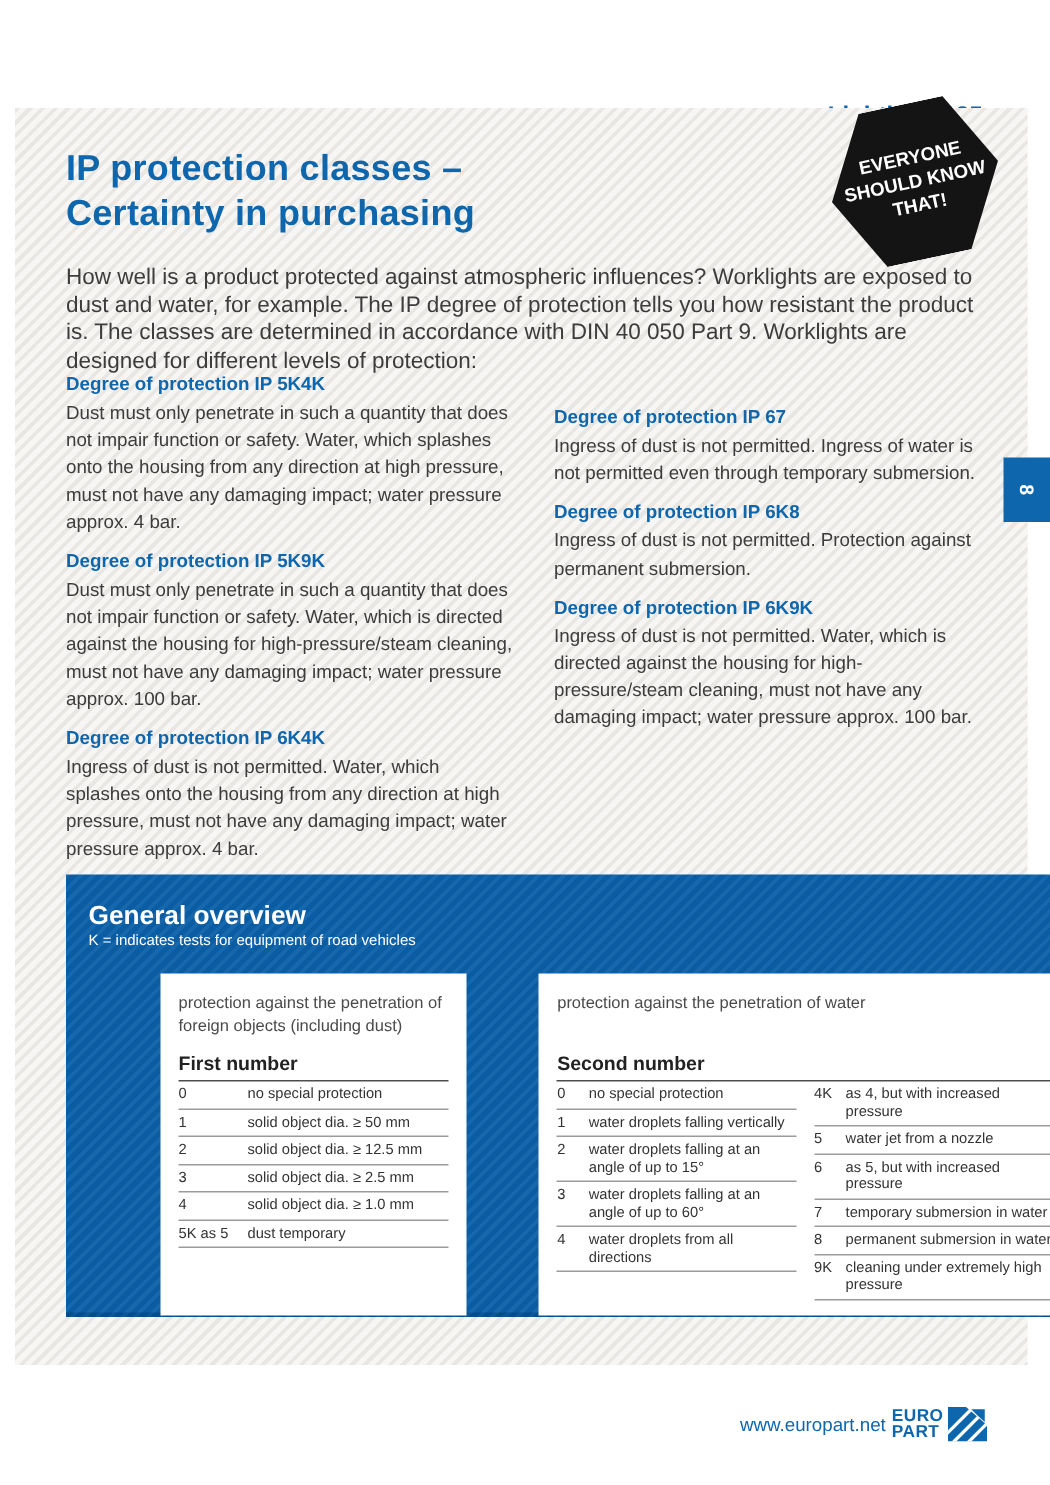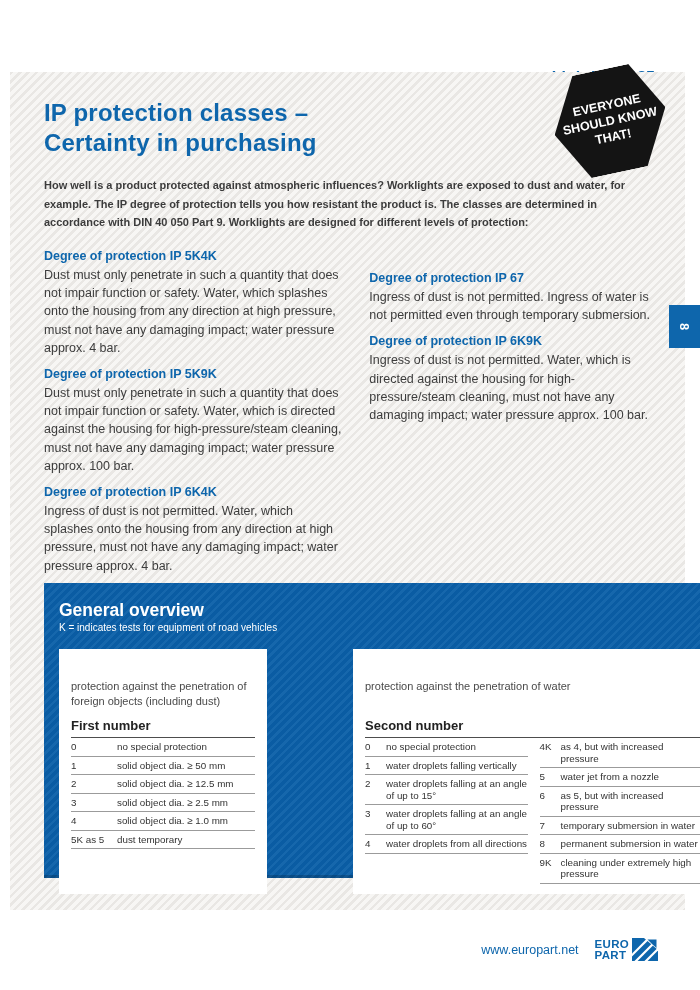--- a/index.html
+++ b/index.html
@@ -39,21 +39,21 @@
   }
   .badge span{color:#fff; font-weight:bold; font-size:12.5px; line-height:15px; white-space:nowrap;}
   
   .title{
     position:absolute; left:34px; top:26px;
     color:var(--brand-blue); font-weight:bold; font-size:24px; line-height:30px;
     letter-spacing:0.2px;
   }
   .intro{
     position:absolute; left:34px; top:104px; width:606px;
-    font-size:11px; font-weight:bold; line-height:18.5px; color:#3c3c3c;
+    font-size:15px; font-weight:normal; line-height:18.5px; color:#3c3c3c;
   }
   
   .columns{
     position:absolute; left:34px; top:176px; width:614px;
     display:flex; gap:25px;
   }
   .col-left{width:308px;}
   .col-right{width:296px;margin-top:22px;}
   .prot-block{margin-bottom:9px;}
   .prot-heading{color:var(--brand-blue); font-weight:bold; font-size:12.5px; line-height:17px; margin-bottom:1px;}
@@ -62,21 +62,21 @@
   .overview{
     position:absolute; left:34px; top:511px; width:684px; height:295px;
     background-color:var(--panel-blue);
     background-image:repeating-linear-gradient(135deg,rgba(255,255,255,0.05) 0 2.5px,rgba(0,0,0,0.03) 2.5px 6px);
     box-shadow:inset 0 -3px 0 rgba(0,0,0,0.18);
     padding:17px 14px 14px 15px;
   }
   .overview-title{color:#fff; font-weight:bold; font-size:17.5px; line-height:20px;}
   .overview-subtitle{color:#fff; font-size:10px; margin-top:2px;}
   .cards{display:flex; justify-content:space-between; margin-top:16px;}
-  .card{background:#fff; padding:30px 12px 10px 12px;}
+  .card{background:#fff; padding:13px 12px 10px 12px;margin-left:48px;}
   .card1{width:208px;}
   .card2{width:361px;}
   .card-caption{font-size:11px; line-height:14.5px; color:#4a4a4a; min-height:33px;}
   .table-title{
     font-size:13px; font-weight:bold; color:#222;
     padding-bottom:4px; border-bottom:1.5px solid #4d4d4d; margin-top:6px;
   }
   .trow{
     display:flex; align-items:flex-start;
     border-bottom:1px solid #9b9b9b; padding:3px 0 3px 0;
@@ -90,21 +90,21 @@
   
   .section-tab{
     position:absolute; left:669px; top:305px; width:31px; height:43px;
     background:var(--brand-blue);
     display:flex; align-items:center; justify-content:center;
   }
   .section-tab span{color:#fff; font-weight:bold; font-size:13px; transform:rotate(90deg);}
   
   .footer{
     position:absolute; right:42px; top:938px;
-    display:flex; align-items:center; gap:16px;
+    display:flex; align-items:center; gap:4px;
   }
   .footer-url{color:var(--brand-blue); font-size:12.5px; text-decoration:none;}
   .logo{display:flex; align-items:center; gap:3px;}
   .logo-text{color:var(--brand-blue); font-weight:bold; font-size:11.5px; line-height:10.5px; letter-spacing:0.3px;}
   .logo-icon{display:block;}
 </style>
 </head>
 <body>
 
 <div class="page-ref">Lighting | 185</div>
@@ -136,20 +136,24 @@
         </div>
         <div class="prot-block">
           <div class="prot-heading">Degree of protection IP 6K4K</div>
           <div class="prot-body">Ingress of dust is not permitted. Water, which splashes onto the housing from any direction at high pressure, must not have any damaging impact; water pressure approx. 4 bar.</div>
         </div>
       </div>
     <div class="col-right">
         <div class="prot-block">
           <div class="prot-heading">Degree of protection IP 67</div>
           <div class="prot-body">Ingress of dust is not permitted. Ingress of water is not permitted even through temporary submersion.</div>
+        </div>
+        <div class="prot-block">
+          <div class="prot-heading">Degree of protection IP 6K8</div>
+          <div class="prot-body">Ingress of dust is not permitted. Protection against permanent submersion.</div>
         </div>
         <div class="prot-block">
           <div class="prot-heading">Degree of protection IP 6K9K</div>
           <div class="prot-body">Ingress of dust is not permitted. Water, which is directed against the housing for high-pressure/steam cleaning, must not have any damaging impact; water pressure approx. 100 bar.</div>
         </div>
       </div>
   </div>
 
   <div class="overview">
     <div class="overview-title">General overview</div>

